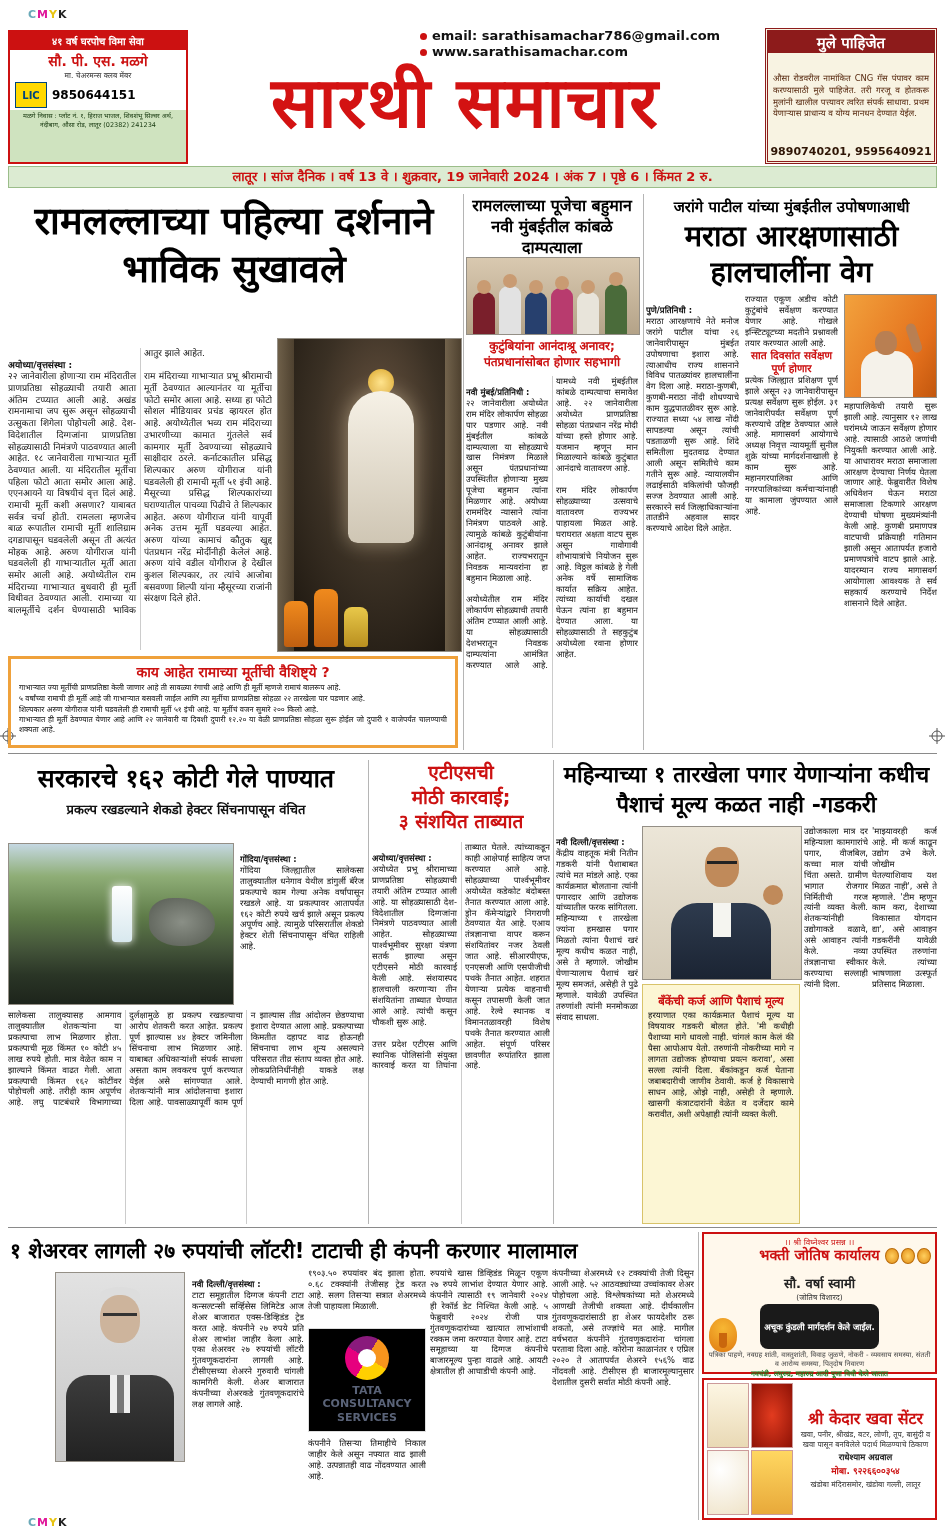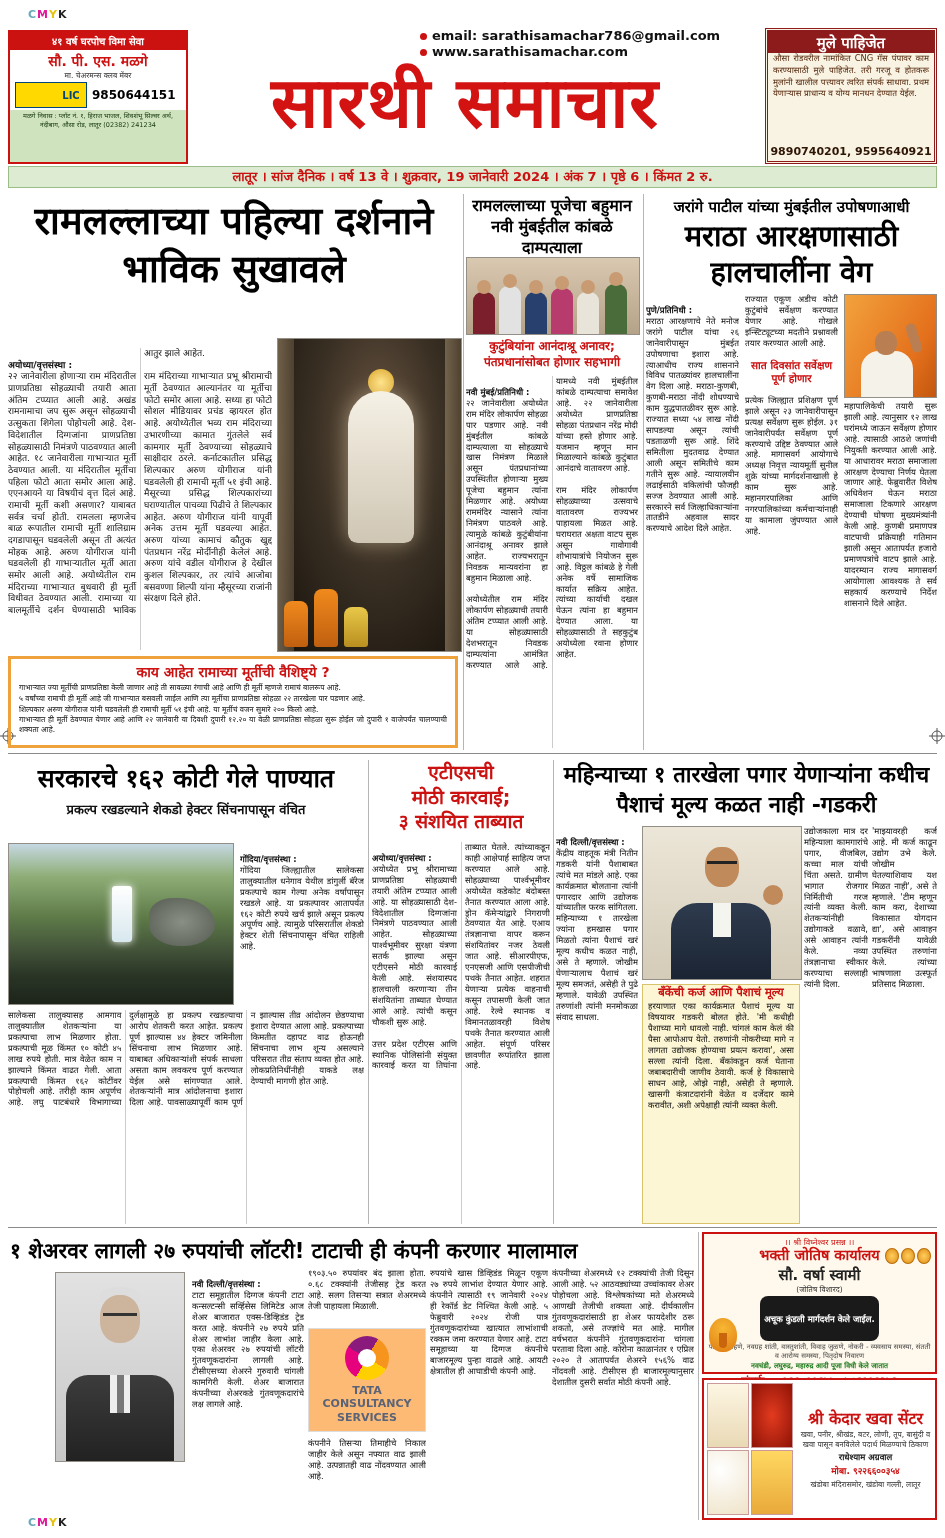--- a/index.html
+++ b/index.html
@@ -11,30 +11,30 @@
   .photo{position:absolute;overflow:hidden;border:1px solid #948f86;}
   .cmyk{position:absolute;left:28px;font-size:11px;font-weight:bold;letter-spacing:1px;}
   .cmyk span:nth-child(1){color:#6aa9b8}.cmyk span:nth-child(2){color:#e0189a}
   .cmyk span:nth-child(3){color:#e8c412}.cmyk span:nth-child(4){color:#222}
   
   .lic-ad{left:8px;top:30px;width:180px;height:134px;border:2px solid #c11;display:flex;flex-direction:column;box-sizing:border-box;background:#fff;}
   .lic-banner{background:#c11;color:#fff;font-size:10px;font-weight:bold;text-align:center;padding:2px 1px;}
   .lic-name{color:#c11;font-weight:800;font-size:14px;text-align:center;margin-top:1px;}
   .lic-desg{font-size:7.5px;text-align:center;color:#333;}
   .lic-row{display:flex;align-items:center;gap:5px;padding:2px 5px;}
-  .lic-logo{width:30px;height:24px;background:#ffd900;border:1px solid #00457c;color:#00457c;font-weight:800;font-size:10px;display:flex;align-items:center;justify-content:center;padding-left:40px;}
+  .lic-logo{width:30px;height:24px;background:#ffd900;border:1px solid #00457c;color:#00457c;font-weight:800;font-size:10px;display:flex;align-items:center;justify-content:center;}
   .lic-phone{font-weight:800;font-size:12px;color:#000;}
   .lic-green{background:#cfe3bf;font-size:6.5px;color:#17380f;padding:2px 3px;text-align:center;flex:1;line-height:1.35;}
   .contact{left:420px;top:28px;width:340px;font-size:13px;font-weight:bold;}
   .contact .row{display:flex;align-items:center;gap:5px;line-height:1.25;}
   .dot{width:7px;height:7px;border-radius:50%;background:#c11;display:inline-block;}
   .masthead{left:160px;top:56px;width:610px;text-align:center;color:#d31212;font-weight:800;font-size:70px;line-height:1.35;letter-spacing:1px;}
   .wanted{left:765px;top:28px;width:172px;height:136px;border:3px double #8d1b1b;background:#f8f3e2;box-sizing:border-box;display:flex;flex-direction:column;}
   .wanted-title{background:#8d1b1b;color:#fff;text-align:center;font-weight:800;font-size:15px;padding:1px 0;}
-  .wanted-body{font-size:8.4px;color:#57290f;padding:0 5px;text-align:justify;line-height:1.4;flex:1;}
+  .wanted-body{font-size:8.4px;color:#57290f;padding:20px 5px;text-align:justify;line-height:1.4;flex:1;}
   .wanted-phones{text-align:center;font-weight:800;font-size:11px;color:#2f1505;padding-bottom:3px;}
   .dateline{left:8px;top:166px;width:929px;height:22px;background:#dcebd2;border:1px solid #9bbd8a;box-sizing:border-box;color:#c11;font-weight:800;font-size:13px;text-align:center;line-height:20px;}
   
   .btxt{font-size:9px;line-height:1.3;text-align:justify;white-space:pre-line;overflow:hidden;}
   .s85{font-size:8.4px;}
   .byline{font-weight:bold;}
   .cols2{column-count:2;column-gap:8px;column-rule:1px solid #ccc;}
   .cols3{column-count:3;column-gap:8px;column-rule:1px solid #ccc;}
   .headline{font-weight:800;color:#000;}
   
@@ -57,21 +57,21 @@
   .kp::before{content:"";position:absolute;top:-12px;left:4px;width:14px;height:14px;border-radius:50%;background:#c99b72;}
   .kp1{left:6px;background:#7a1f2b}.kp2{left:32px;background:#e2e2e2;height:48px}.kp3{left:58px;background:#27406e}
   .kp4{left:84px;background:#b83b6e;height:46px}.kp5{left:110px;background:#e8e4da}.kp6{left:138px;background:#4a6b3a;height:50px}
   .kam-sub{left:466px;top:339px;width:172px;font-size:12px;line-height:1.3;text-align:center;font-weight:800;color:#c11;}
   .kam-body{left:466px;top:376px;width:172px;height:372px;}
   
   .mar-kicker{left:646px;top:196px;width:291px;font-size:15px;text-align:center;font-weight:800;}
   .mar-head{left:646px;top:218px;width:291px;font-size:29px;line-height:1.25;text-align:center;}
   .mar-cols{left:646px;top:294px;width:291px;height:454px;display:flex;gap:6px;}
   .mar-col{width:93px;overflow:hidden;}
-  .mar-sub{color:#c11;font-weight:800;font-size:10.5px;text-align:center;margin:10px 0;line-height:1.25;}
+  .mar-sub{color:#c11;font-weight:800;font-size:10.5px;text-align:center;margin:0 0;line-height:1.25;}
   .jarange{position:relative;width:93px;height:104px;background:linear-gradient(120deg,#f2a23d,#e4701c 70%,#c2570e);border:1px solid #948f86;box-sizing:border-box;margin-bottom:3px;}
   .jg-body{position:absolute;left:16px;bottom:0;width:52px;height:46px;background:#f5f2ea;border-radius:18px 18px 0 0;}
   .jg-head{position:absolute;left:30px;bottom:42px;width:22px;height:24px;background:#b97f52;border-radius:45%;}
   .jg-arm{position:absolute;left:64px;bottom:44px;width:10px;height:30px;background:#b97f52;border-radius:6px;transform:rotate(-18deg);}
   
   .wat-head{left:8px;top:760px;width:356px;font-size:25px;text-align:center;}
   .wat-sub{left:8px;top:800px;width:356px;font-size:13px;font-weight:700;text-align:center;}
   .water{left:8px;top:843px;width:224px;height:160px;background:linear-gradient(180deg,#c5d8e2 0%,#8fae77 20%,#5f7c49 45%,#44553a 65%,#2a3526 82%,#1d241b 100%);}
   .falls{position:absolute;left:46%;top:26%;width:20px;height:56px;background:linear-gradient(#ffffff,#d8e8ee);border-radius:3px;box-shadow:0 0 8px #fff;}
   .rock{position:absolute;right:8%;top:34%;width:66px;height:48px;background:radial-gradient(#8a8f86,#565b52);border-radius:40% 60% 50% 50%;}
@@ -80,43 +80,43 @@
   .ats-head{left:372px;top:760px;width:178px;font-size:19px;line-height:1.3;text-align:center;color:#c11;}
   .ats-body{left:372px;top:842px;width:178px;height:382px;}
   .gad-head{left:556px;top:760px;width:381px;font-size:22px;line-height:1.35;text-align:center;}
   .gad-col1{left:556px;top:826px;width:82px;height:398px;}
   .gad{left:642px;top:826px;width:158px;height:152px;background:linear-gradient(#ece6d8,#d4cbb8);}
   .gd-suit{position:absolute;left:28px;bottom:0;width:100px;height:76px;background:linear-gradient(#2e3b4e,#1b2433);border-radius:26px 26px 0 0;}
   .gd-shirt{position:absolute;left:70px;bottom:42px;width:18px;height:34px;background:#f5f5f0;}
   .gd-head{position:absolute;left:62px;top:20px;width:34px;height:40px;background:#c08a5a;border-radius:45%;}
   .gd-specs{position:absolute;left:64px;top:34px;width:30px;height:3px;background:#222;}
   .gd-hand{position:absolute;right:18px;top:58px;width:20px;height:20px;background:#c08a5a;border-radius:50%;}
-  .gad-ybox{left:642px;top:984px;width:158px;height:240px;background:#fcf6d4;border:1px solid #d8c36a;box-sizing:border-box;padding:0 5px;}
+  .gad-ybox{left:642px;top:984px;width:158px;height:240px;background:#fcf6d4;border:1px solid #d8c36a;box-sizing:border-box;padding:9px 5px;}
   .gad-ybox-title{color:#c11;font-weight:800;font-size:11.5px;text-align:center;margin-bottom:2px;line-height:1.25;}
   .gad-col2{left:804px;top:826px;width:64px;height:398px;}
   .gad-col3{left:872px;top:826px;width:65px;height:398px;}
   
   .tata-head{left:10px;top:1236px;width:686px;font-size:21px;white-space:nowrap;}
   .tata{left:55px;top:1272px;width:128px;height:188px;background:linear-gradient(#e2e2e2,#c7c7c7);}
   .tt-suit{position:absolute;left:10px;bottom:0;width:108px;height:86px;background:linear-gradient(#3c3c3c,#222);border-radius:22px 22px 0 0;}
   .tt-shirt{position:absolute;left:54px;bottom:48px;width:20px;height:38px;background:#eee;}
   .tt-tie{position:absolute;left:61px;bottom:48px;width:7px;height:38px;background:#777;}
   .tt-head{position:absolute;left:44px;top:22px;width:40px;height:48px;background:#cdb49c;border-radius:45%;}
   .tt-hair{position:absolute;left:44px;top:14px;width:40px;height:16px;background:#ddd;border-radius:50% 50% 0 0;}
   .tt-specs{position:absolute;left:47px;top:40px;width:34px;height:3px;background:#333;}
   .tcol{position:absolute;overflow:hidden;}
-  .tcs-box{left:308px;top:1328px;width:118px;height:104px;background:#fdba74;border:1px solid #ddd;display:flex;flex-direction:column;align-items:center;justify-content:center;gap:4px;box-sizing:border-box;}
+  .tcs-box{left:308px;top:1328px;width:118px;height:104px;background:#000000;border:1px solid #ddd;display:flex;flex-direction:column;align-items:center;justify-content:center;gap:4px;box-sizing:border-box;}
   .tcs-mark{width:44px;height:44px;border-radius:50%;background:conic-gradient(from 210deg,#e6007e 0 25%,#8a1a7c 25% 50%,#f7941d 50% 75%,#ffcf00 75% 100%);position:relative;}
   .tcs-mark::after{content:"";position:absolute;left:13px;top:13px;width:18px;height:18px;border-radius:50%;background:#fff;}
   .tcs-text{color:#5a6378;font-weight:bold;font-size:11px;line-height:1.2;text-align:center;width:110px;}
   
   .jyo{left:702px;top:1232px;width:235px;height:142px;border:2px solid #c11;background:#fff8ec;box-sizing:border-box;padding:2px 4px;text-align:center;position:absolute;}
   .jyo-bless{color:#c11;font-size:8px;font-weight:normal;}
   .jyo-title{color:#c11;font-weight:800;font-size:14.5px;line-height:1.2;}
-  .jyo-name{font-weight:800;font-size:15px;color:#222;}
+  .jyo-name{font-weight:800;font-size:13px;color:#222;margin-top:10px;}
   .jyo-qual{font-size:7.5px;color:#333;}
   .jyo-high{background:#1a1a1a;color:#fff;font-size:8.5px;font-weight:bold;border-radius:8px;padding:17px 4px;display:inline-block;margin:2px 0;}
   .jyo-serv{font-size:7px;color:#444;line-height:1.3;}
   .jyo-serv2{font-size:7px;color:#1c7a1c;font-weight:bold;line-height:1.3;}
   .jyo-contact{color:#c11;font-weight:800;font-size:11.5px;margin-top:2px;}
   .laddus{position:absolute;right:4px;top:14px;width:46px;height:16px;display:flex;gap:2px;}
   .laddu{width:14px;height:14px;border-radius:50%;background:radial-gradient(#ffcf5e,#e08b14);border:1px solid #b96a08;}
   .ganesh{position:absolute;left:5px;bottom:20px;width:28px;height:34px;background:radial-gradient(circle at 50% 30%,#f7b733,#e07b12);border-radius:50% 50% 45% 45%;}
   .ganesh::after{content:"";position:absolute;left:10px;top:15px;width:8px;height:15px;background:#c9660d;border-radius:0 0 8px 8px;}
   .khava{left:702px;top:1378px;width:235px;height:142px;border:2px solid #c11;background:#fff;box-sizing:border-box;display:flex;position:absolute;}

